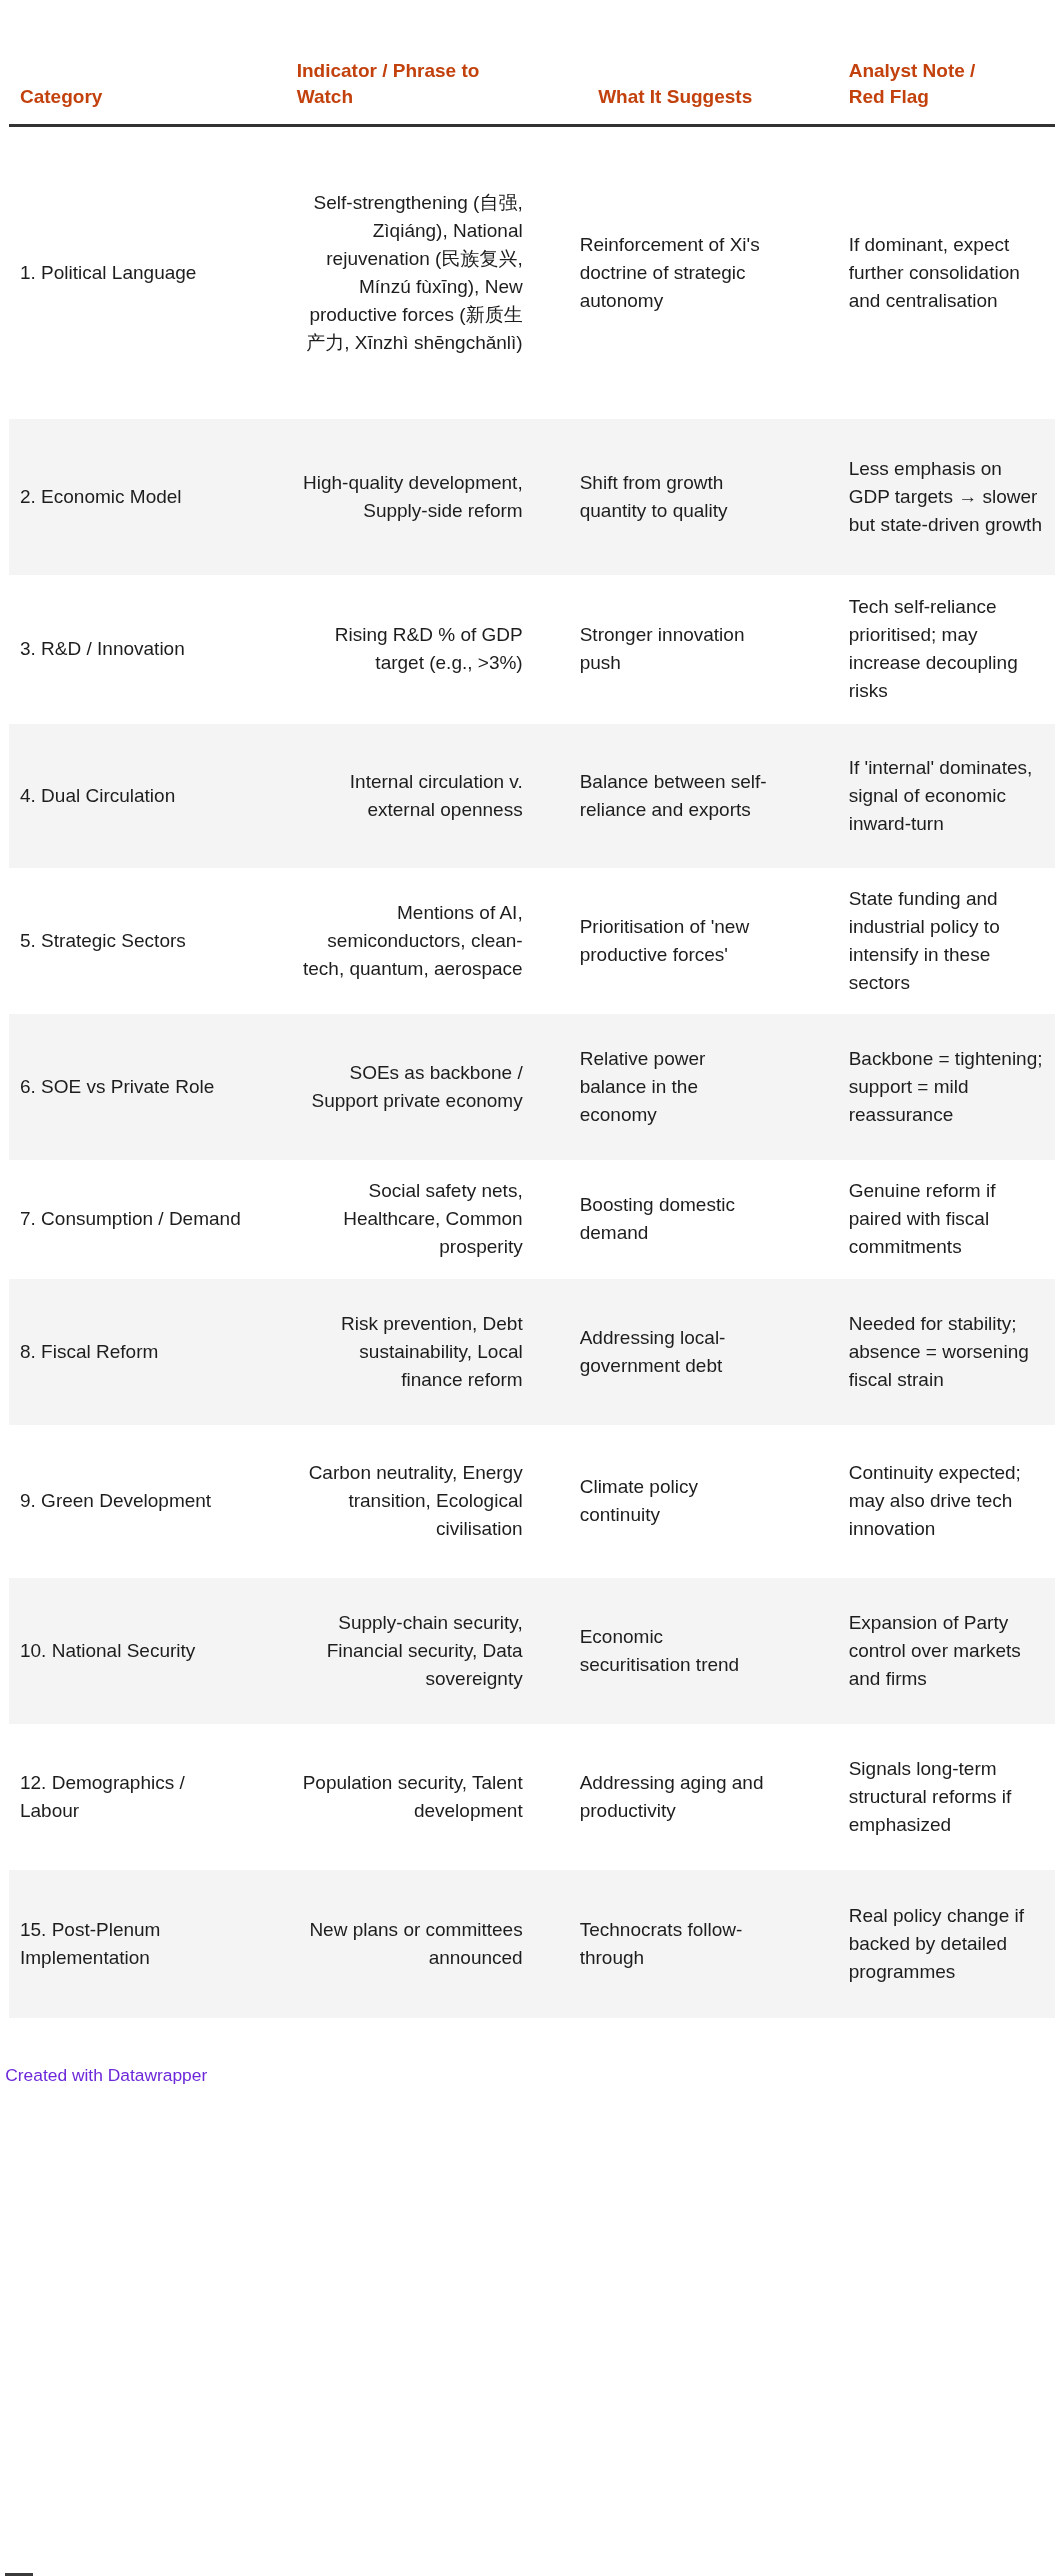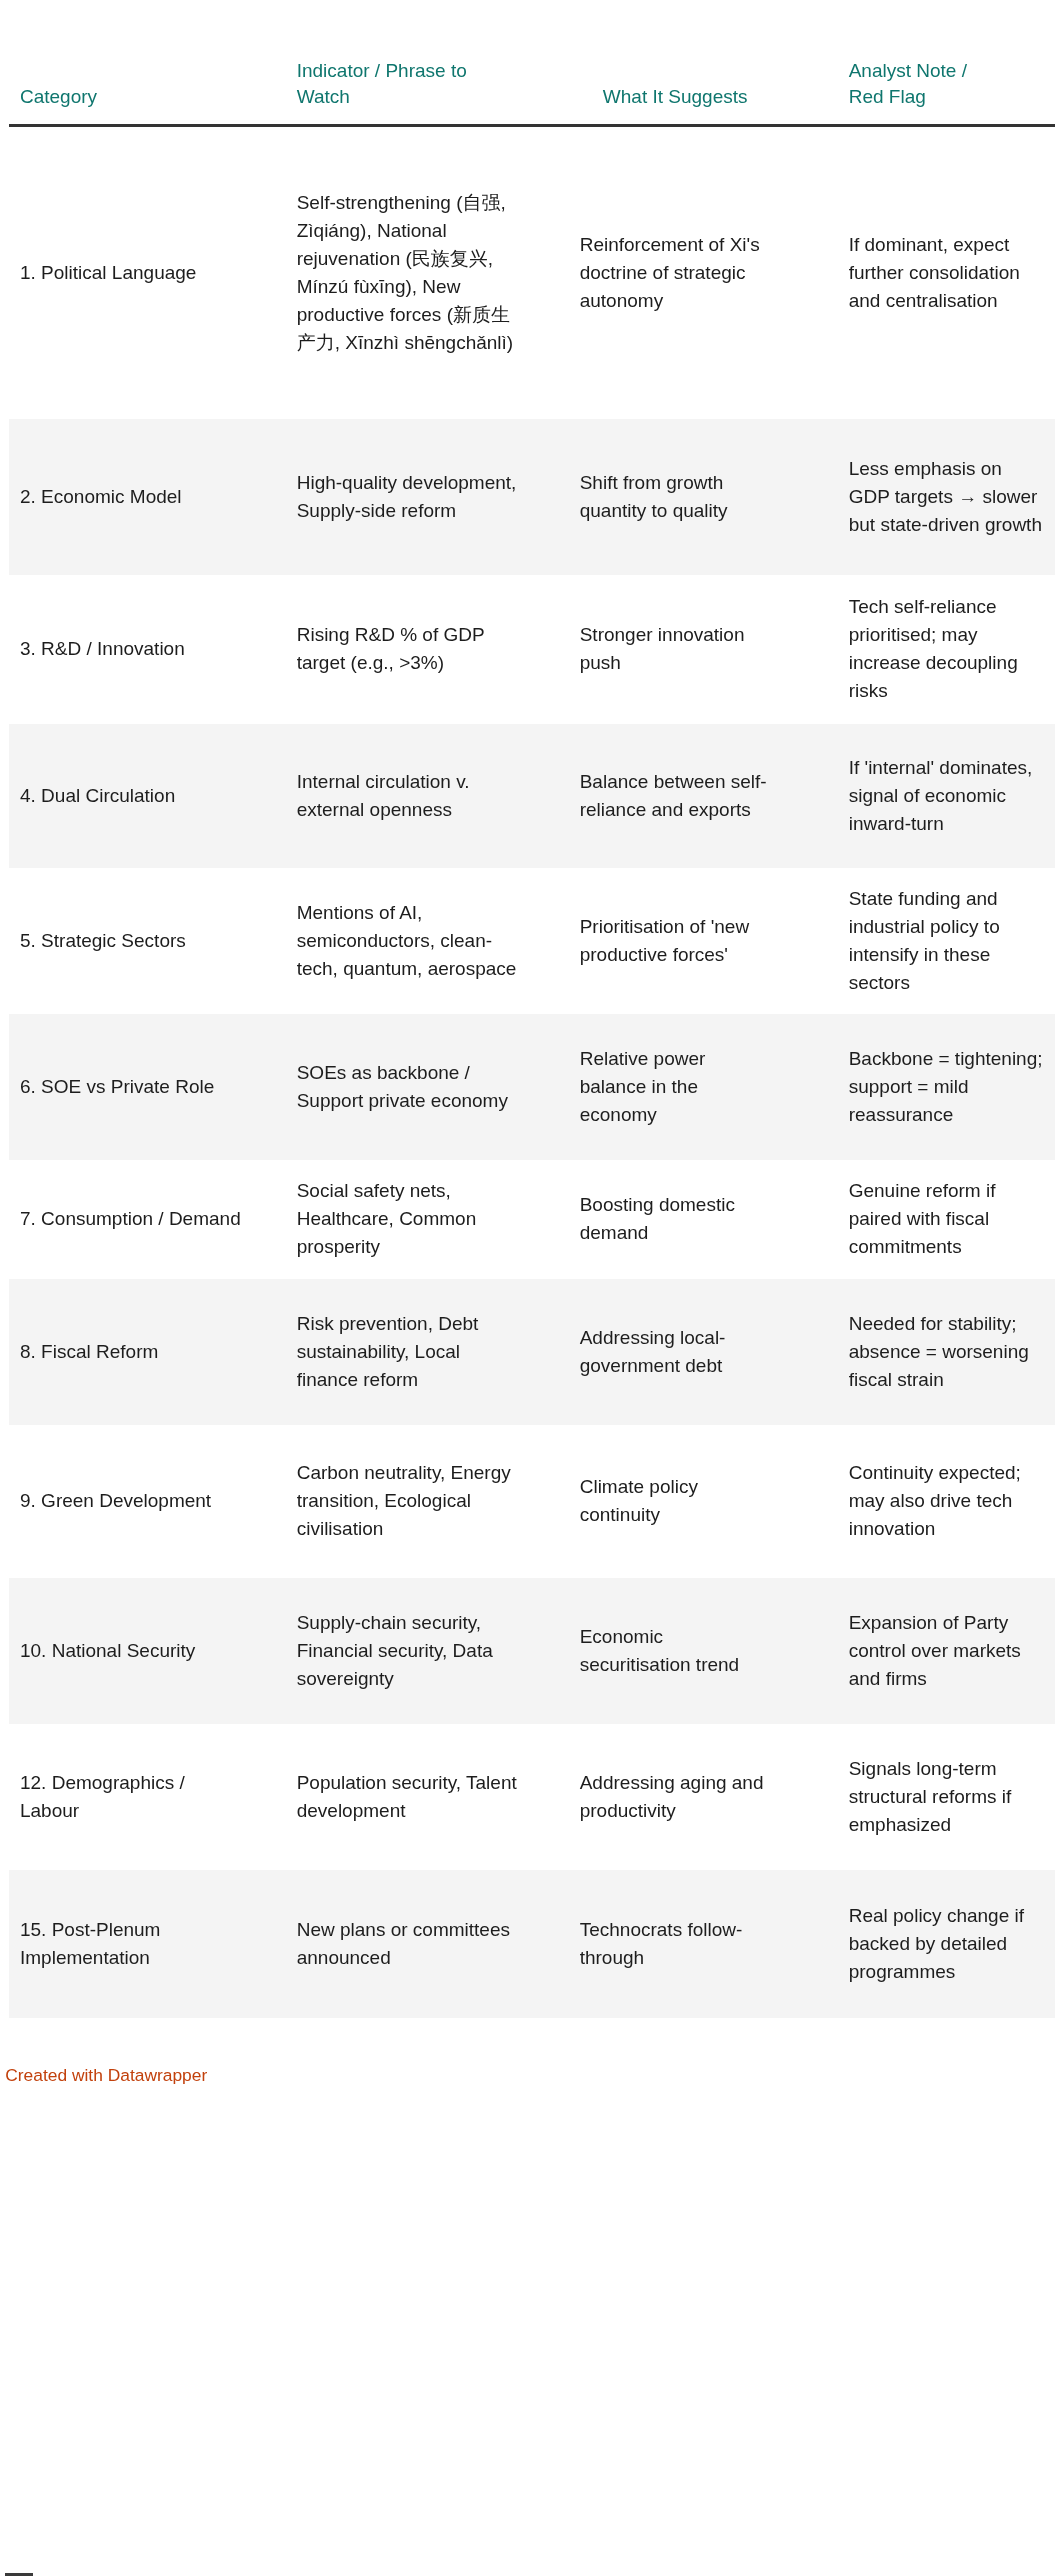--- a/index.html
+++ b/index.html
@@ -20,49 +20,49 @@
     width: 100%;
     border-collapse: collapse;
     table-layout: fixed;
   }
   thead tr { border-bottom: 3.5px solid #333333; }
   th {
     height: 110px;
     vertical-align: bottom;
     text-align: left;
     font-size: 19px;
-    font-weight: 400;
+    font-weight: 700;
     line-height: 26px;
-    color: #0f766e;
+    color: #c2410c;
     padding: 0 52px 14px 0;
   }
   th:nth-child(1) { padding-left: 11.3px; padding-right: 52px; }
   th:nth-child(2) { padding-right: 96px; }
   th:nth-child(3) { padding-right: 78px; text-align: center; }
   th:nth-child(4) { padding-right: 52px; }
   tbody td {
     vertical-align: middle;
     text-align: left;
     font-size: 19px;
     line-height: 28px;
     font-weight: 400;
     padding: 12.2px 52px 12.2px 0;
     color: #1d1d1d;
   }
   tbody td:nth-child(1) { padding-left: 11.3px; padding-right: 52px; }
-  tbody td:nth-child(2) { padding-right: 57px; }
+  tbody td:nth-child(2) { padding-right: 57px; text-align: right; }
   tbody td:nth-child(3) { padding-right: 78px; }
   tbody td:nth-child(4) { padding-right: 10.5px; }
   tbody tr:nth-child(even) { background: #f4f4f4; }
   .credit {
     margin-top: 47px;
     padding-left: 5.2px;
     font-size: 17.4px;
     line-height: 21px;
-    color: #c2410c;
+    color: #6d28d9;
   }
   .bottom-artifact {
     position: absolute;
     left: 5.2px;
     bottom: 0;
     width: 28px;
     height: 3.5px;
     background: #3a3a3a;
   }
 </style>

